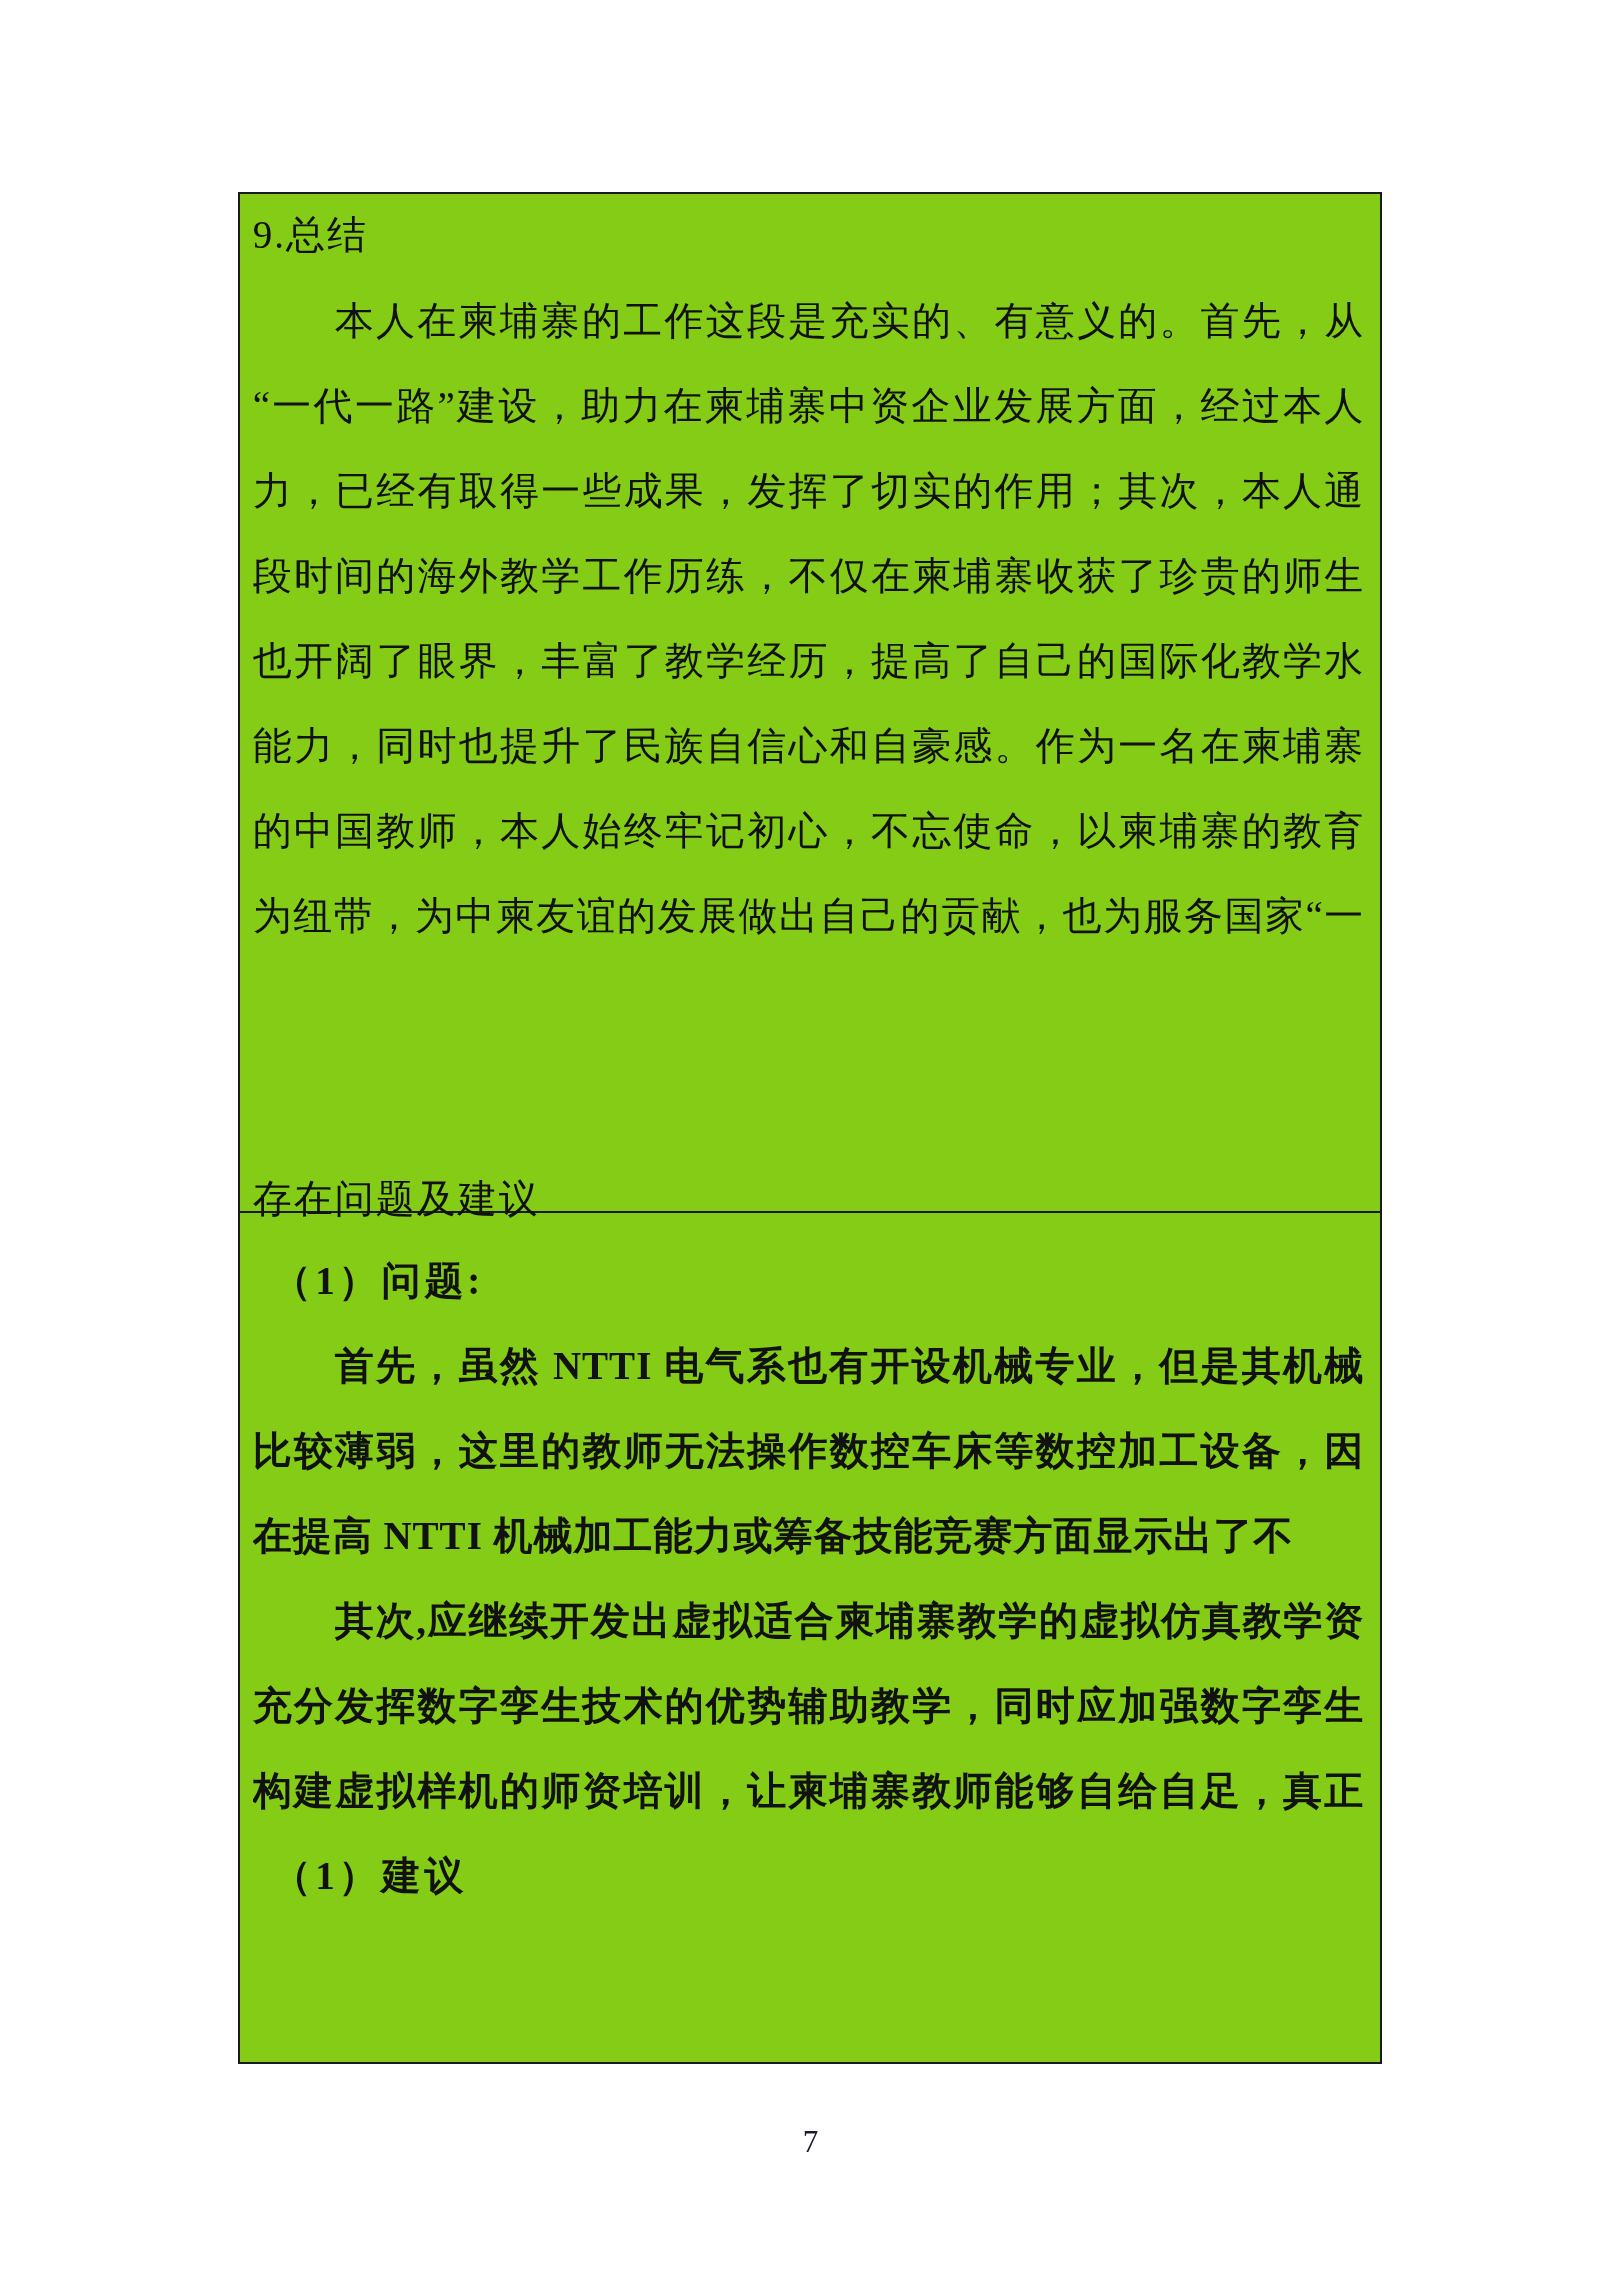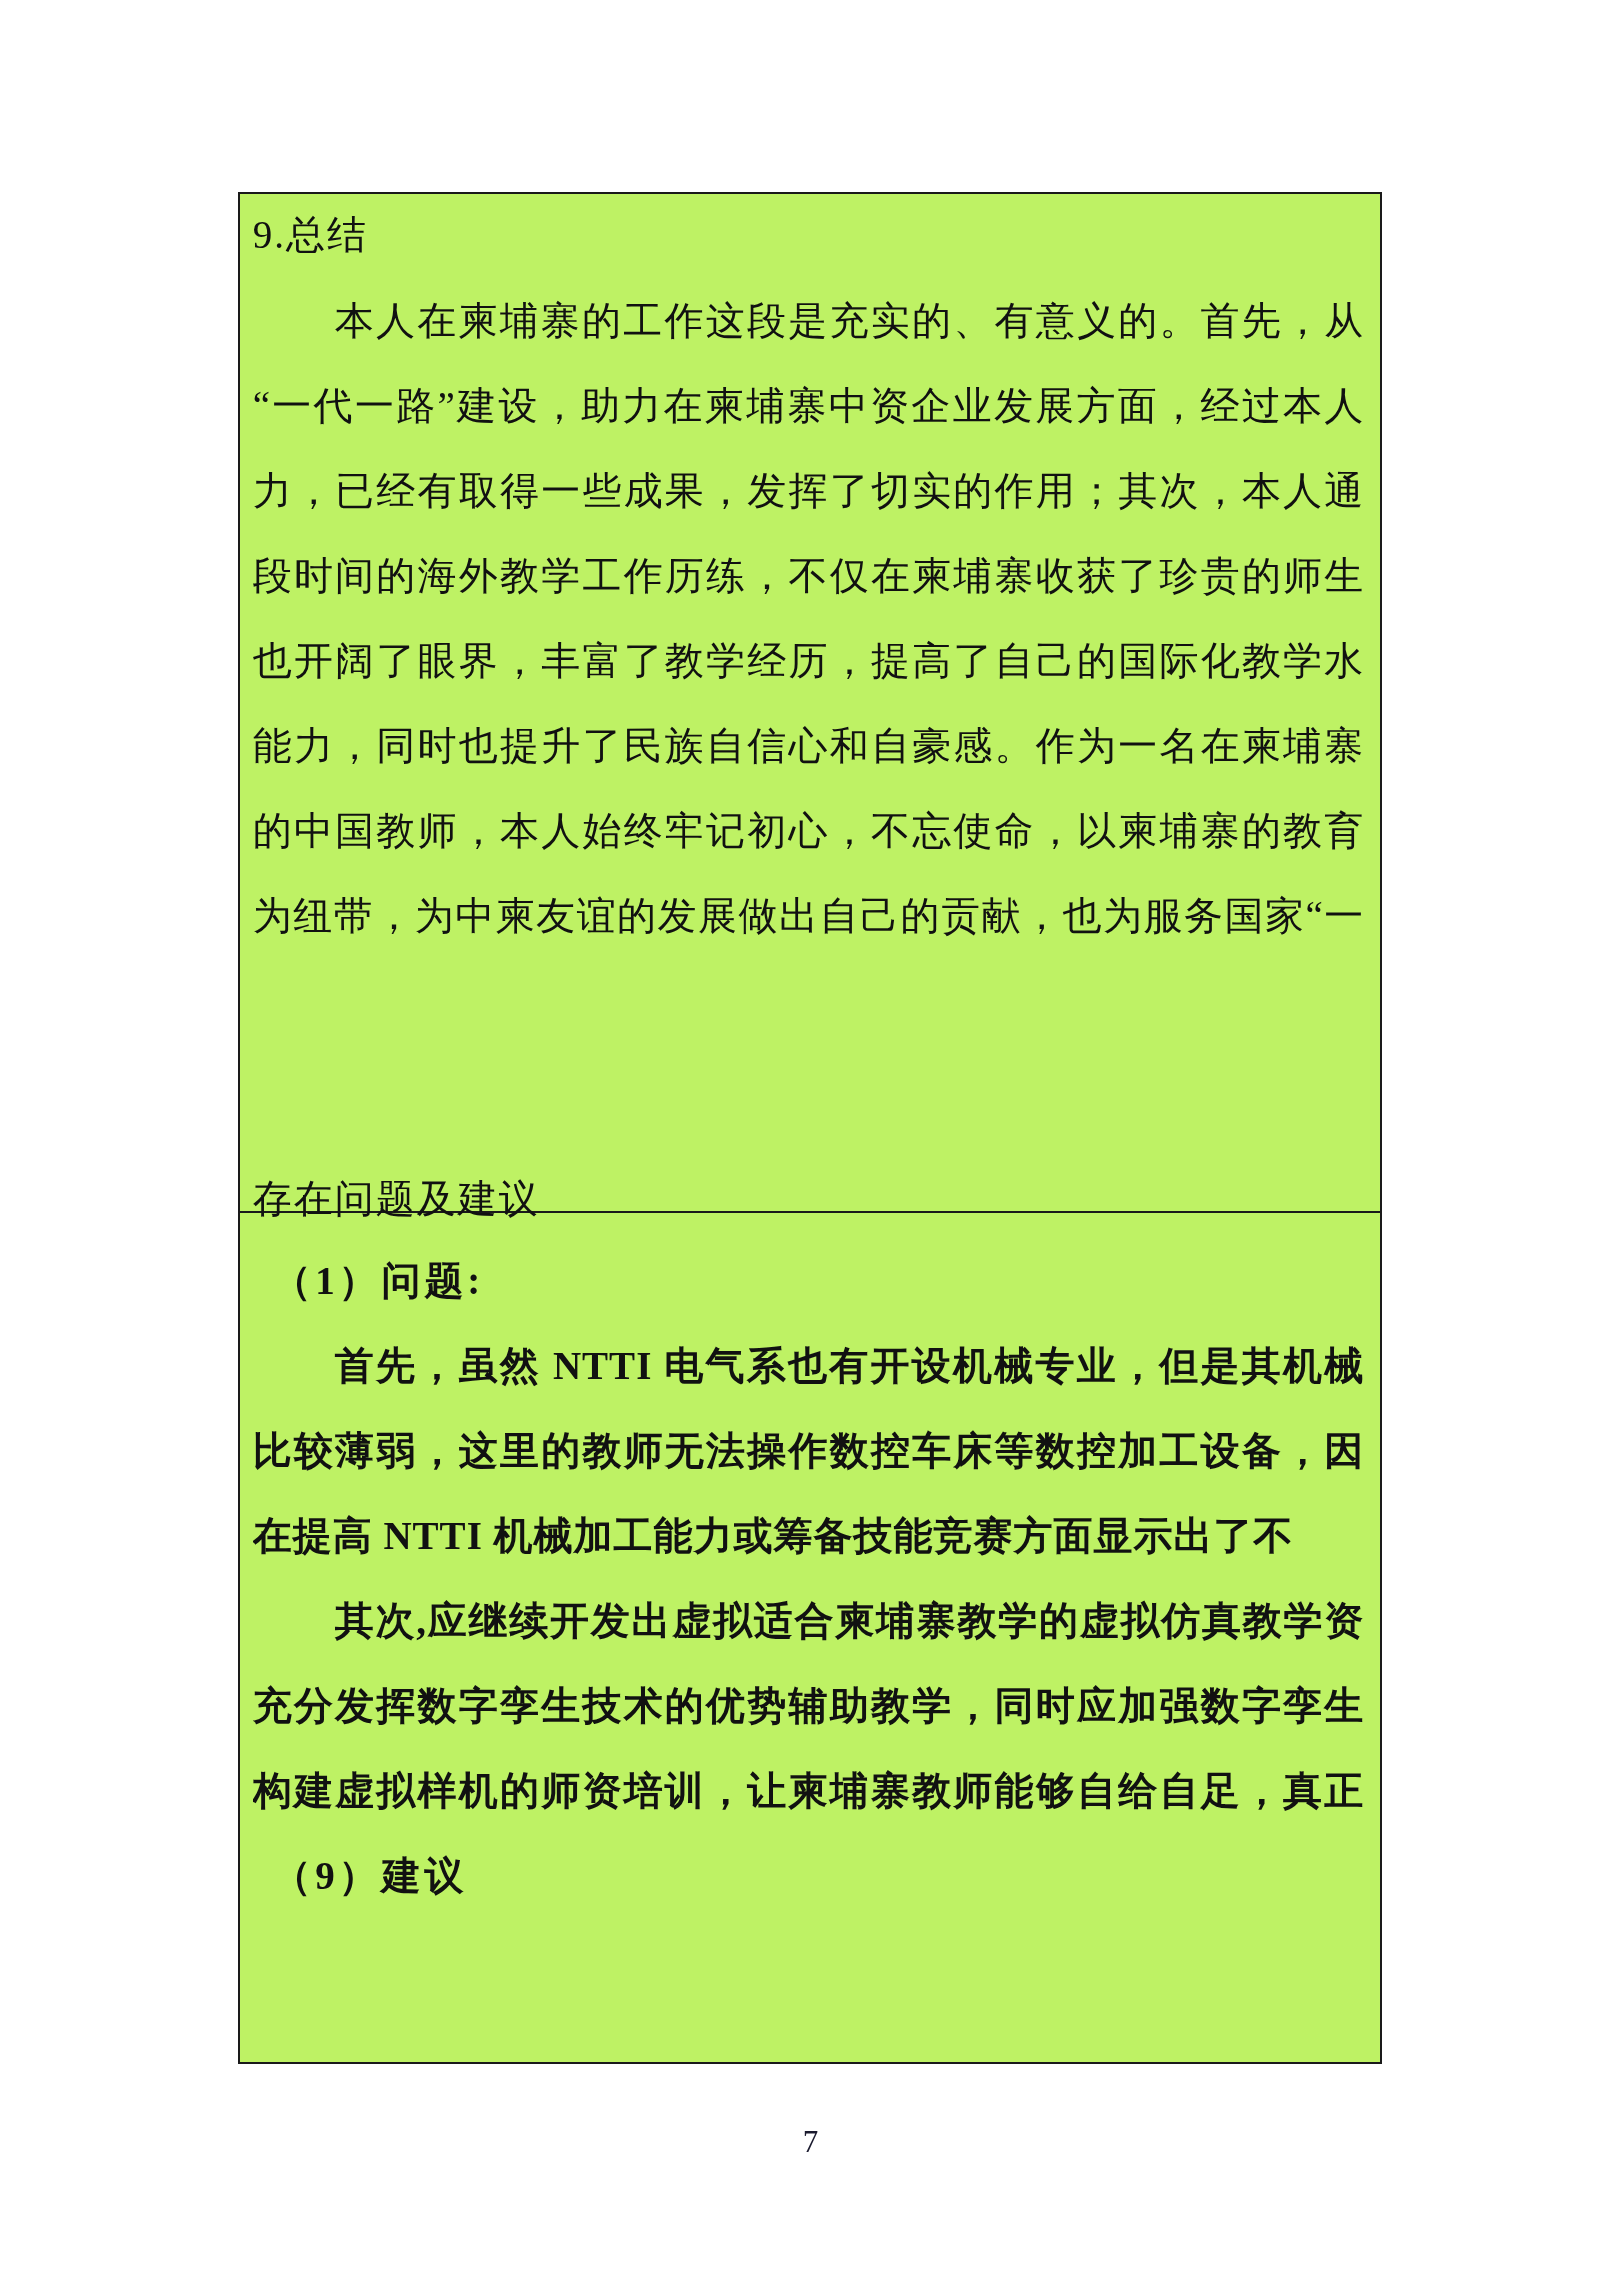--- a/index.html
+++ b/index.html
@@ -15,21 +15,21 @@
     background: #ffffff;
     overflow: hidden;
   }
   .doc-table {
     position: absolute;
     left: 238px;
     top: 192px;
     width: 1144px;
     height: 1872px;
     border: 2px solid #1a1a1a;
-    background: #bef264;
+    background: #84cc16;
   }
   .cell {
     position: absolute;
     left: 0;
     right: 0;
     overflow: hidden;
     padding-left: 12.7px;
     padding-right: 15.7px;
   }
   .cell.summary {
@@ -104,21 +104,21 @@
         <div>
           <div class="line j indent">首先，虽然 NTTI 电气系也有开设机械专业，但是其机械专业</div>
           <div class="line j">比较薄弱，这里的教师无法操作数控车床等数控加工设备，因此，</div>
           <div class="line">在提高 NTTI 机械加工能力或筹备技能竞赛方面显示出了不足。</div>
         </div>
         <div>
           <div class="line j indent">其次,应继续开发出虚拟适合柬埔寨教学的虚拟仿真教学资源，</div>
           <div class="line j">充分发挥数字孪生技术的优势辅助教学，同时应加强数字孪生技术</div>
           <div class="line j">构建虚拟样机的师资培训，让柬埔寨教师能够自给自足，真正地做</div>
         </div>
-        <div class="line item-label">（9）建议</div>
+        <div class="line item-label">（1）建议</div>
       </div>
     </section>
 
   </div>
 
   <div class="page-number">7</div>
 
 </div>
 
 

